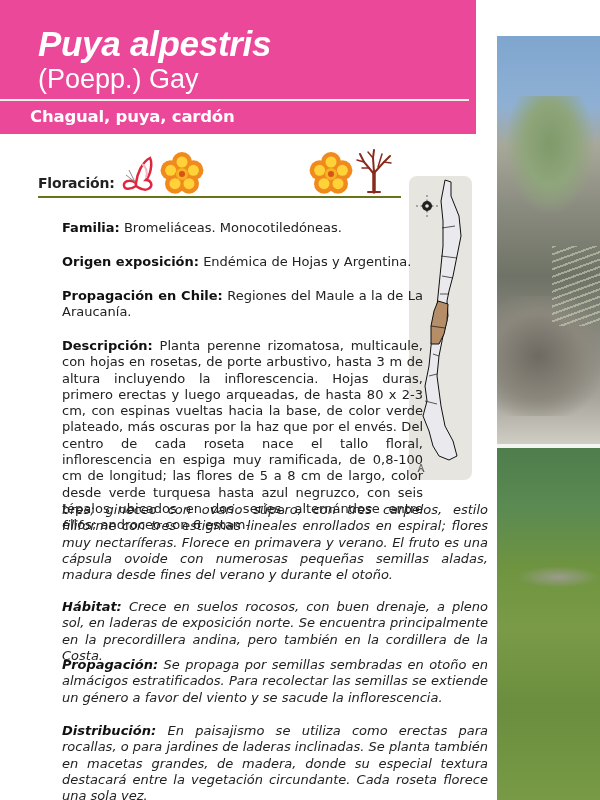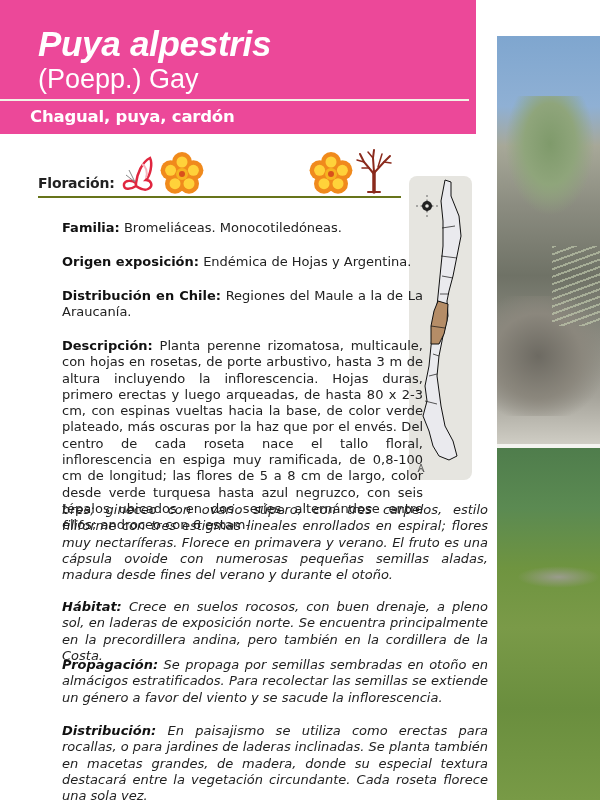--- a/index.html
+++ b/index.html
@@ -133,21 +133,21 @@
 
 <div class="body-text p-narrow" style="top:220px;">
   <b>Familia:</b> <span>Bromeliáceas. Monocotiledóneas.</span>
 </div>
 
 <div class="body-text p-narrow" style="top:254px;">
   <b>Origen exposición:</b> <span>Endémica de Hojas y Argentina.</span>
 </div>
 
 <div class="body-text p-narrow" style="top:288px;">
-  <b>Distribución en Chile:</b> <span>Regiones del Maule a la de La Araucanía.</span>
+  <b>Propagación en Chile:</b> <span>Regiones del Maule a la de La Araucanía.</span>
 </div>
 
 <div class="body-text p-narrow" style="top:338px;">
   <b>Descripción:</b> <span>Planta perenne rizomatosa, multicaule, con hojas en rosetas, de porte arbustivo, hasta 3 m de altura incluyendo la inflorescencia. Hojas duras, primero erectas y luego arqueadas, de hasta 80 x 2-3 cm, con espinas vueltas hacia la base, de color verde plateado, más oscuras por la haz que por el envés. Del centro de cada roseta nace el tallo floral, inflorescencia en espiga muy ramificada, de 0,8-100 cm de longitud; las flores de 5 a 8 cm de largo, color desde verde turquesa hasta azul negruzco, con seis tépalos ubicados en dos series, alternándose entre ellos; androceo con 6 estam-</span>
 </div>
 <div class="body-text p-wide" style="top:502px;">
   <span>bres; gineceo con ovario súpero, con tres carpelos, estilo filiforme con tres estigmas lineales enrollados en espiral; flores muy nectaríferas. Florece en primavera y verano. El fruto es una cápsula ovoide con numerosas pequeñas semillas aladas, madura desde fines del verano y durante el otoño.</span>
 </div>
 
 <div class="body-text p-wide" style="top:599px;">

